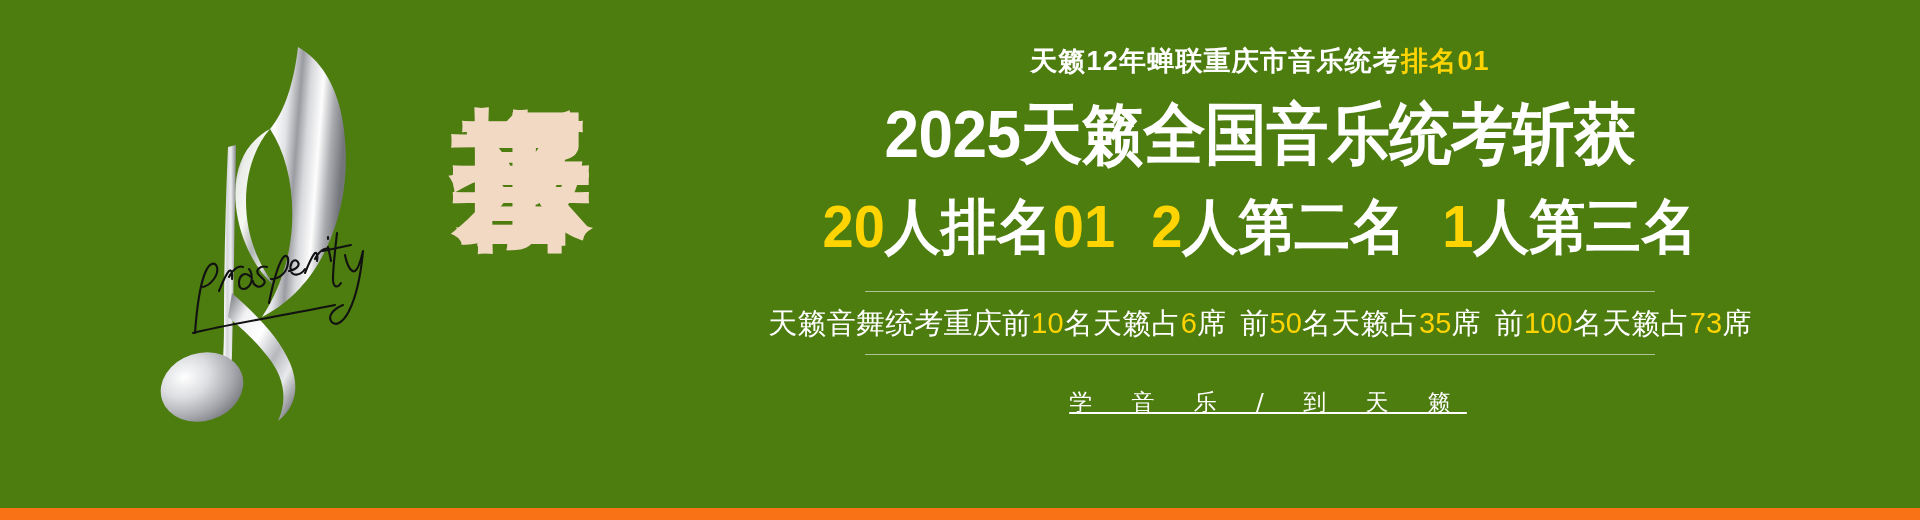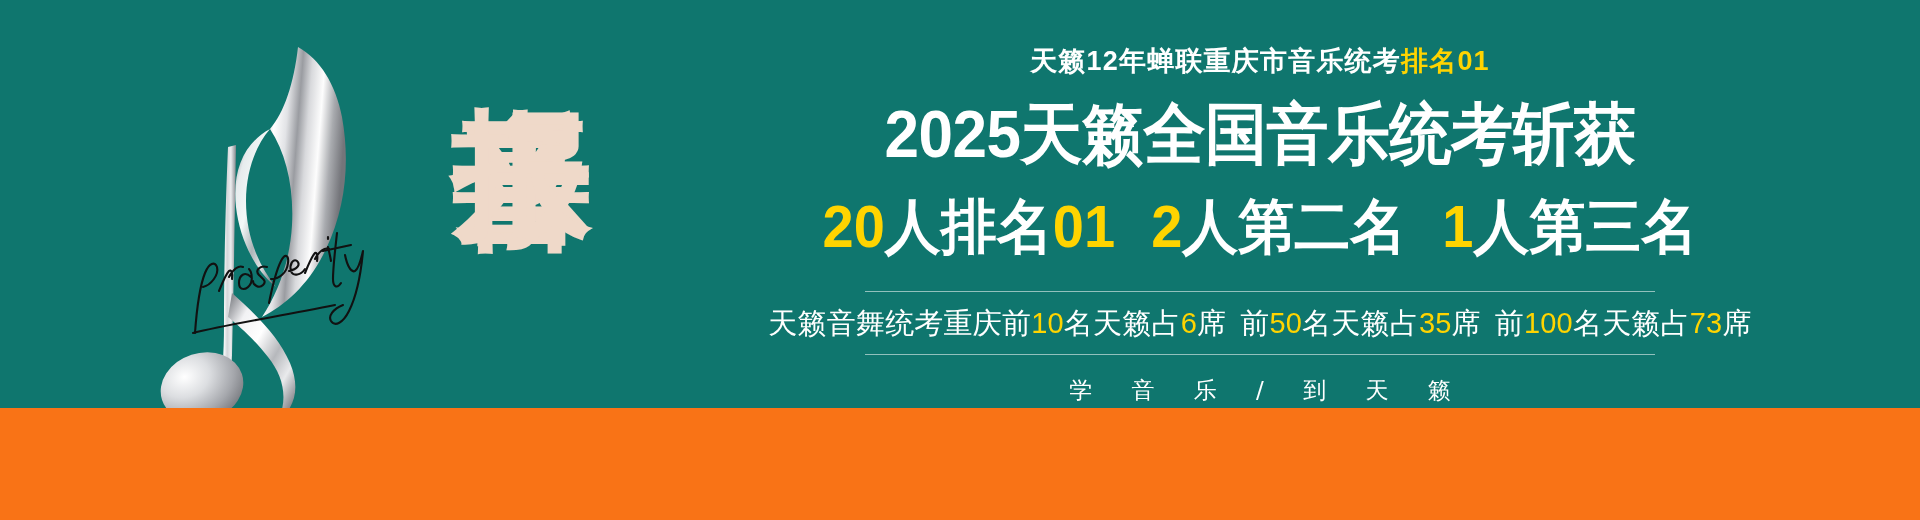--- a/index.html
+++ b/index.html
@@ -4,22 +4,22 @@
 <style>
   * { margin:0; padding:0; box-sizing:border-box; }
   html, body { width:1920px; height:520px; overflow:hidden; }
   body {
     font-family:"Liberation Sans","DejaVu Sans",sans-serif;
     background:#F97316;
     position:relative;
   }
   #stage {
     position:absolute; inset:0;
-    width:1920px; height:408px;
-    background:#0f766e;
+    width:1920px; height:508px;
+    background:#4d7c0f;
     overflow:hidden;
   }
 
   
   #left-graphic {
     position:absolute; left:0; top:0; width:600px; height:520px;
     overflow:hidden;
   }
   
   #ghost-chars {
@@ -94,25 +94,26 @@
   .stats {
     font-size:29px; font-weight:400; color:#FFFFFF;
     white-space:nowrap; line-height:1;
     padding:17px 0 16px;
     letter-spacing:.2px;
   }
   .stats .num { color:#FFD400; }
   .stats .sp { display:inline-block; width:14px; }
 
   .slogan {
-    margin-top:24px;
+    margin-top:36px;
     font-size:23px; font-weight:400; color:#FFFFFF;
     letter-spacing:16px; white-space:nowrap; line-height:1;
     text-indent:16px;
     font-family:"DejaVu Sans","Liberation Sans",sans-serif;
+    text-decoration:underline;
   }
 </style>
 </head>
 <body>
 
 <div id="stage">
 
   <div id="left-graphic">
 
     <div id="ghost-chars">喜音乐报</div>

